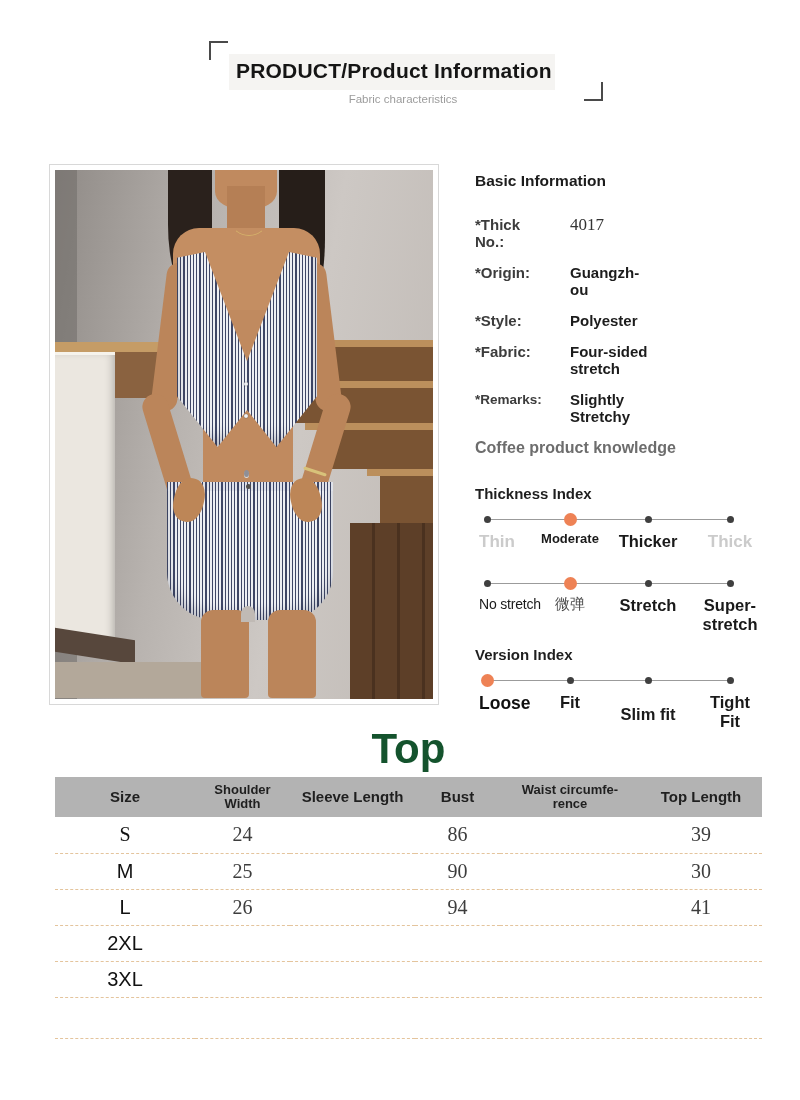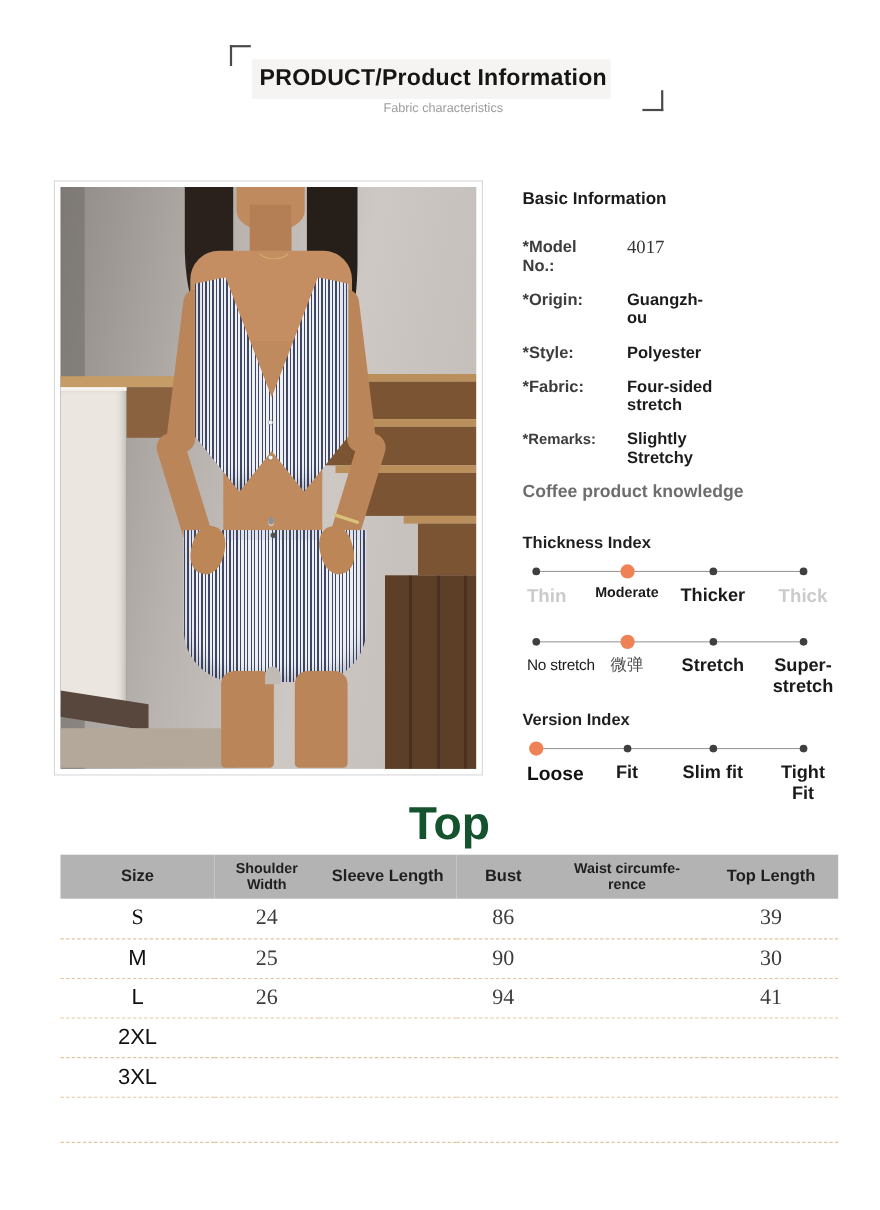--- a/index.html
+++ b/index.html
@@ -167,21 +167,21 @@
       <div class="hand hand-l"></div>
       <div class="hand hand-r"></div>
       <div class="bracelet"></div>
     </div>
   </div>
 
   <div class="info-panel">
     <div class="info-heading">Basic Information</div>
     <div id="fields">
         <div class="field">
-          <span class="field-label">*Model No.:</span>
+          <span class="field-label">*Thick No.:</span>
           <span class="field-value serif">4017</span>
         </div>
         <div class="field">
           <span class="field-label">*Origin:</span>
           <span class="field-value">Guangzh-
 ou</span>
         </div>
         <div class="field">
           <span class="field-label">*Style:</span>
           <span class="field-value">Polyester</span>
@@ -234,21 +234,21 @@
           <div class="idx-track">
             <div class="idx-line"></div>
             <span class="dot sel" style="left: 5.5px;"></span>
             <span class="dot" style="left: 91.5px;"></span>
             <span class="dot" style="left: 169.5px;"></span>
             <span class="dot" style="left: 251.5px;"></span>
           </div>
           <div class="idx-labels" style="height: 28px;">
             <span class="lab bold-lg first" style="left: 4px;">Loose</span>
             <span class="lab bold" style="left: 95px;">Fit</span>
-            <span class="lab bold" style="left: 173px;">Slim fit</span>
+            <span class="lab bold" style="left: 173px; margin-top: 12px;">Slim fit</span>
             <span class="lab bold" style="left: 255px;">Tight Fit</span>
           </div>
         </div>
       </div>
   </div>
 
   <div class="size-title">Top</div>
   <table class="size-table">
     <colgroup>
       <col class="c0">

